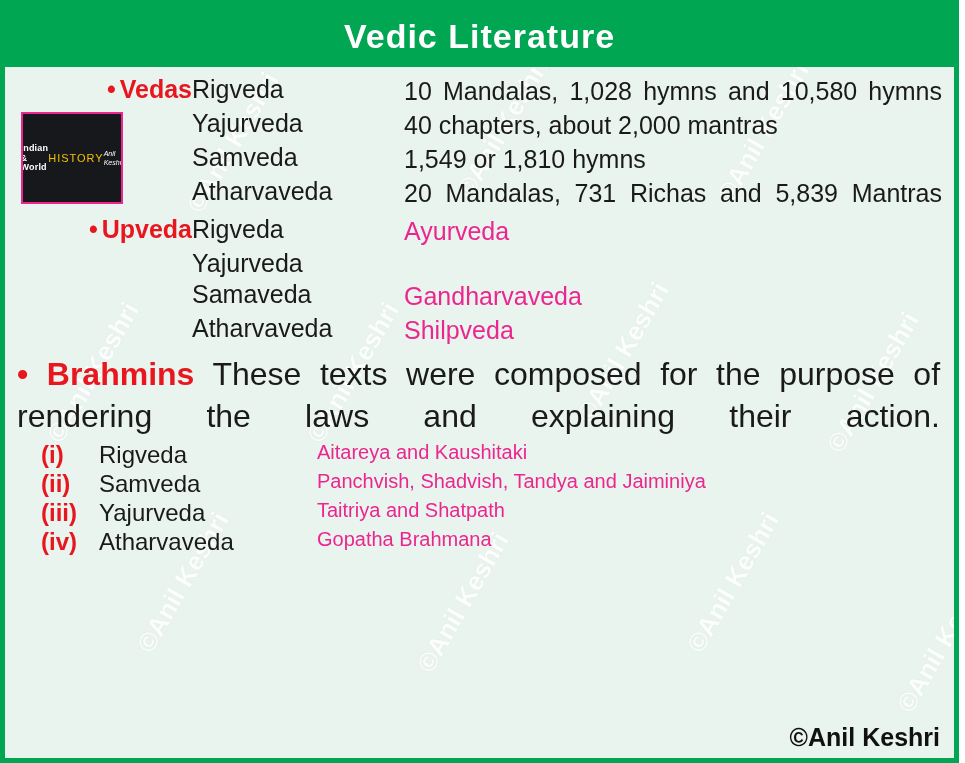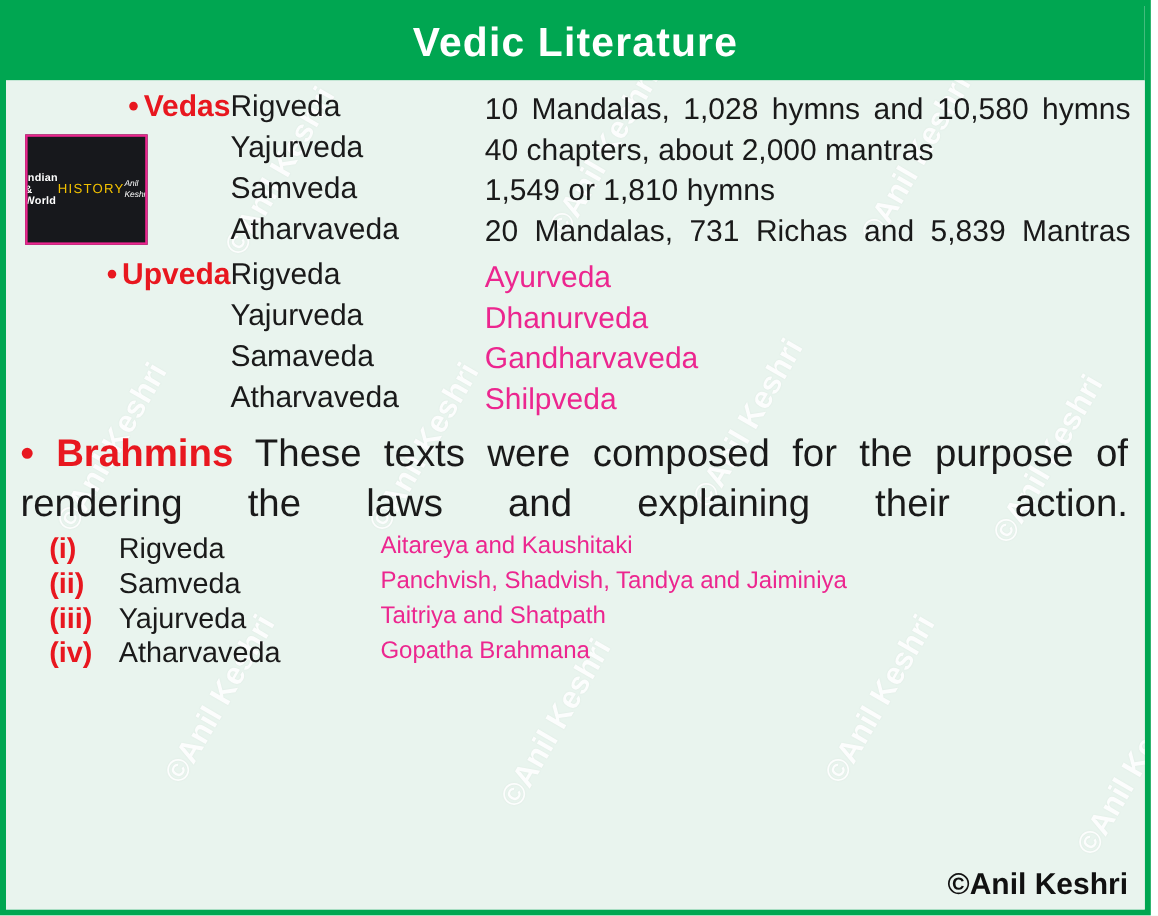--- a/index.html
+++ b/index.html
@@ -300,21 +300,20 @@
         <div class="bullet-label">
           <span class="bullet-dot">•</span><span>Upveda</span>
         </div>
         <div class="rows">
           <div class="row">
             <div class="veda">Rigveda</div>
             <div class="desc pink">Ayurveda</div>
           </div>
           <div class="row">
             <div class="veda">Yajurveda</div>
-            <div class="desc pink">Dhanurveda</div>
           </div>
           <div class="row">
             <div class="veda">Samaveda</div>
             <div class="desc pink">Gandharvaveda</div>
           </div>
           <div class="row">
             <div class="veda">Atharvaveda</div>
             <div class="desc pink">Shilpveda</div>
           </div>
         </div>

